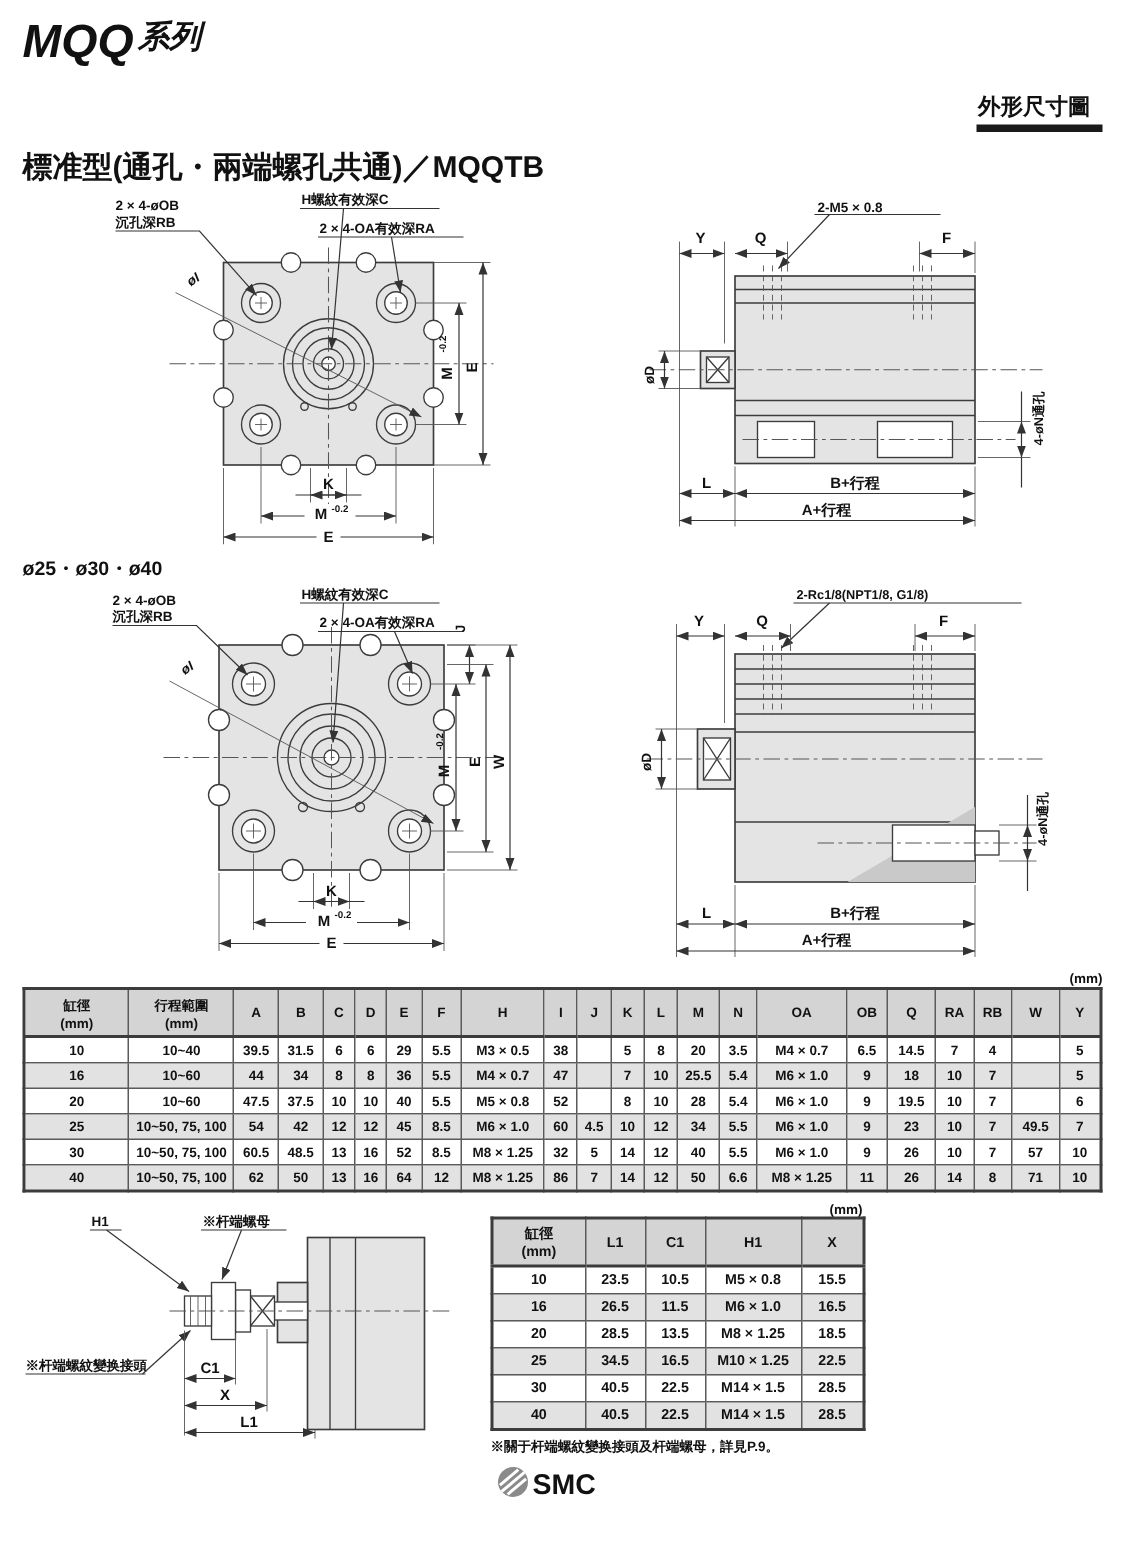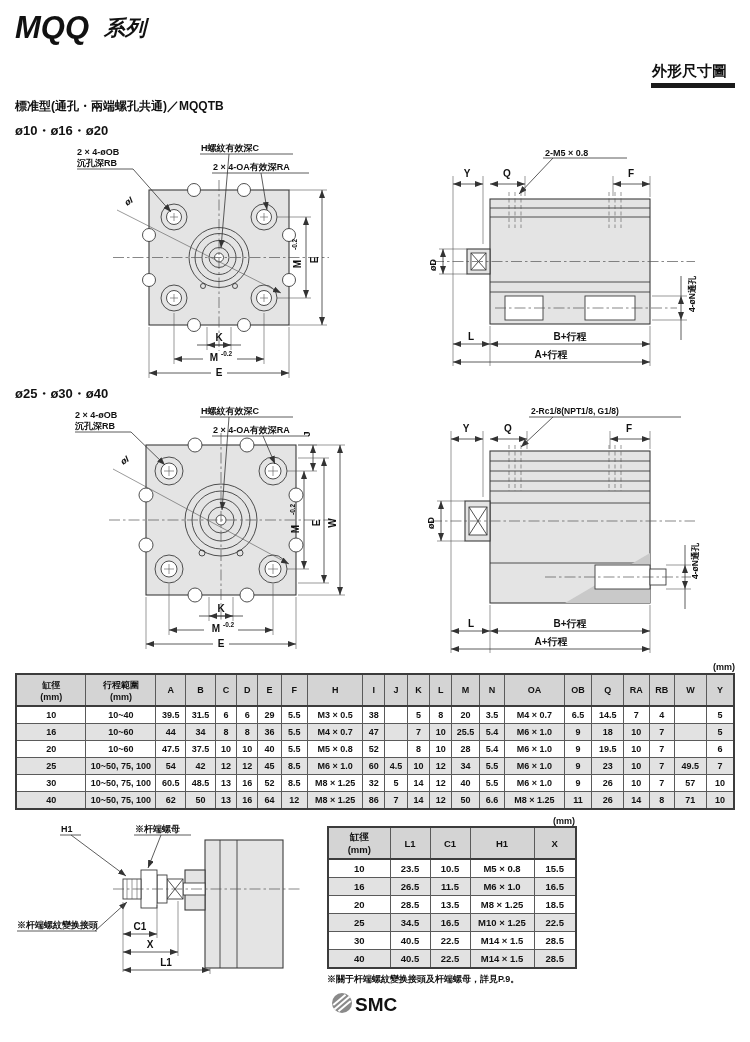--- a/index.html
+++ b/index.html
@@ -1,25 +1,25 @@
 <!DOCTYPE html>
 <html><head>
 <meta charset="utf-8">
 <style>
   html,body{margin:0;padding:0;background:#fff;}
   body{width:750px;height:1042px;font-family:"Liberation Sans",sans-serif;color:#111;overflow:hidden;}
   .page{padding:8px 15px 0 15px;position:relative;}
   
-  .title-row{display:flex;align-items:center;gap:15px;margin-top:2px;}
+  .title-row{display:flex;align-items:flex-start;gap:3px;margin-top:2px;}
   .title-main{font-size:31px;font-weight:bold;font-style:italic;letter-spacing:0px;}
   .title-suffix{font-size:21px;font-weight:bold;font-style:italic;}
   .section-rule{display:flex;align-items:flex-end;margin-top:16px;flex-direction:column;}
   .section-rule .txt{font-size:15px;font-weight:bold;border-bottom:5px solid #1a1a1a;padding:0 8px 2px 1px;}
   .section-rule .line{flex:1;height:3px;background:#8f8f8f;margin-bottom:0px;}
-  .sub-heading{font-size:12px;font-weight:bold;margin-top:10px;}
+  .sub-heading{font-size:20px;font-weight:bold;margin-top:10px;}
   .bore-heading{font-size:13px;font-weight:bold;margin-top:7px;}
   .rod-heading{font-size:15px;font-weight:bold;margin-top:12px;}
   
   .diagram-row{display:flex;justify-content:space-between;align-items:center;padding-left:46px;}
   svg{display:block;}
   svg text{font-family:"Liberation Sans",sans-serif;fill:#111;}
   .dt{font-size:10px;font-weight:bold;}
   .lbl{font-size:9px;font-weight:bold;}
   .lbl2{font-size:8.5px;font-weight:bold;}
   .sup{font-size:6.5px;font-weight:bold;}
@@ -67,21 +67,20 @@
     <span class="title-main">MQQ</span>
     <span class="title-suffix">系列</span>
   </div>
 
   <div class="section-rule">
     <span class="txt">外形尺寸圖</span>
     <div class="line"></div>
   </div>
 
   <div class="sub-heading">標准型(通孔・兩端螺孔共通)／MQQTB</div>
-  <div class="bore-heading">ø10・ø16・ø20</div>
 
   <div class="diagram-row">
 
     <svg width="320" height="238" viewBox="0 0 320 238">
       <g>
         <rect x="88" y="50" width="140" height="135" class="body-fill"></rect>
         <circle cx="133" cy="50" r="6.5" class="white"></circle>
           <circle cx="183" cy="50" r="6.5" class="white"></circle>
         <circle cx="133" cy="185" r="6.5" class="white"></circle>
           <circle cx="183" cy="185" r="6.5" class="white"></circle>

